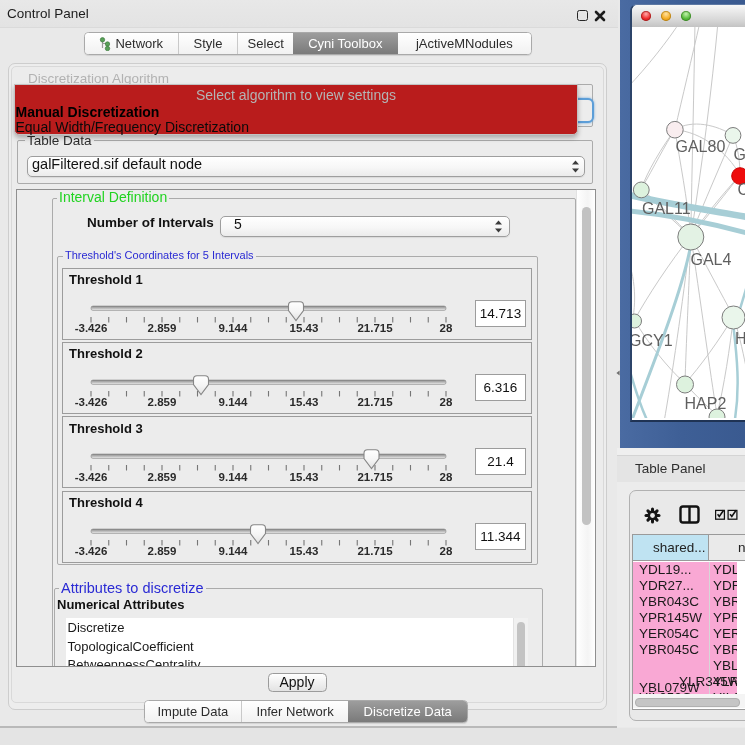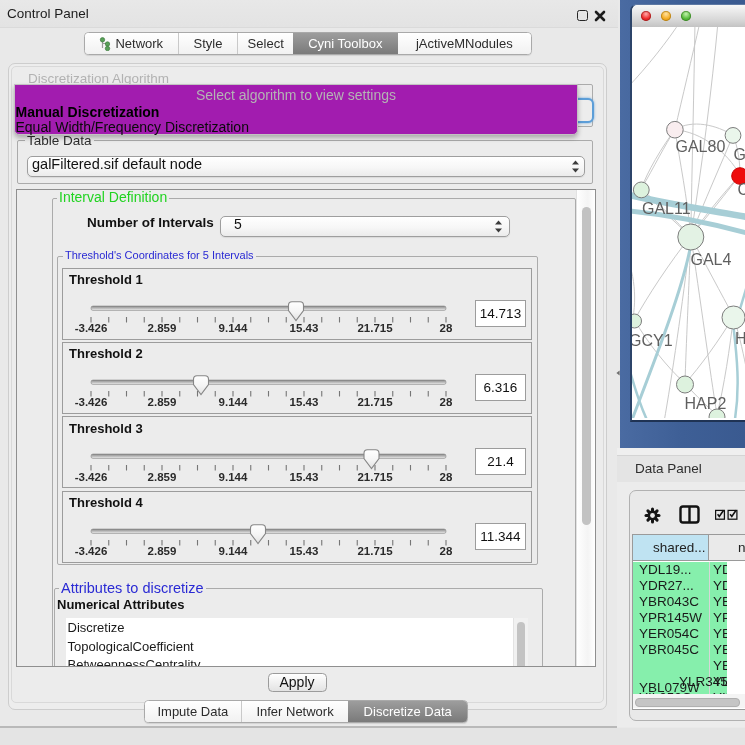--- a/index.html
+++ b/index.html
@@ -52,21 +52,21 @@
 <div class="gb" style="left:17px;top:140px;width:574px;height:42px;"></div>
 <div class="gbt" style="left:25px;top:133.5px;color:#2e2e2e;">Table Data</div>
 <div class="combo" style="left:27px;top:156px;width:556px;height:19px;">
   <div class="ct" style="left:4px;font-size:14.5px;">galFiltered.sif default node</div>
   <svg class="abs" style="right:4px;top:3px;" width="9" height="13" viewBox="0 0 9 13">
     <path d="M4.5,0.5 L8,4.5 L1,4.5 Z" fill="#3c3c3c"></path>
       <path d="M4.5,12.5 L8,8.5 L1,8.5 Z" fill="#3c3c3c"></path>
   </svg>
 </div>
 
-<div class="abs" style="left:14px;top:84px;width:562px;height:49px;background:#a21caf;border:1px solid #c2c2c2;border-radius:0 0 5px 5px;box-shadow:0 3px 5px rgba(0,0,0,.28);z-index:30;text-decoration:underline;">
+<div class="abs" style="left:14px;top:84px;width:562px;height:49px;background:#b91c1c;border:1px solid #c2c2c2;border-radius:0 0 5px 5px;box-shadow:0 3px 5px rgba(0,0,0,.28);z-index:30;text-decoration:underline;">
   <div class="abs" style="left:0;top:2.3px;width:100%;text-align:center;font-size:14px;color:#b4b4b4;">Select algorithm to view settings</div>
   <div class="abs" style="left:0.5px;top:18.5px;font-size:14px;font-weight:bold;color:#000;">Manual Discretization</div>
   <div class="abs" style="left:0.5px;top:34.3px;font-size:14px;color:#0a0a0a;">Equal Width/Frequency Discretization</div>
 </div>
 
 <div class="abs" style="left:16px;top:189px;width:578px;height:476px;border:1px solid #8f8f8f;background:#ececec;overflow:hidden;">
 
   <div class="abs" style="right:0;top:0;width:18px;height:100%;background:linear-gradient(90deg,#ffffff,#f4f4f4 60%,#ffffff);border-left:1px solid #e2e2e2;"></div>
   <div class="abs" style="right:4px;top:17px;width:9px;height:318px;border-radius:4.5px;background:#c2c2c2;"></div>
 
@@ -380,21 +380,21 @@
   <text x="10" y="186.5">GAL11</text>
   <text x="58.5" y="238">GAL4</text>
   <text x="-3" y="318.5">GCY1</text>
   <text x="103" y="317">H</text>
   <text x="52.5" y="381.5">HAP2</text>
  </g>
 </svg>
 
 <div class="abs" style="left:617px;top:448px;width:128px;height:7px;background:#efefef;"></div>
 <div class="abs" style="left:617px;top:455px;width:128px;height:27px;background:#e4e4e4;border-top:1px solid #d4d4d4;border-bottom:1px solid #d0d0d0;"></div>
-<div class="abs" style="left:635px;top:461px;font-size:13.5px;color:#2e2e2e;">Data Panel</div>
+<div class="abs" style="left:635px;top:461px;font-size:13.5px;color:#2e2e2e;">Table Panel</div>
 <div class="abs" style="left:617px;top:482px;width:128px;height:245px;background:#ececec;"></div>
 
 <div class="abs" style="left:629px;top:490px;width:130px;height:229px;background:#e9e9e9;border:1px solid #b1b1b1;border-radius:7px;"></div>
 <svg class="abs" style="left:644px;top:506.5px;" width="17" height="17" viewBox="0 0 17 17">
   <g stroke="#141414" stroke-width="3" stroke-linecap="round">
     <line x1="8.5" y1="2" x2="8.5" y2="15"></line>
       <line x1="2" y1="8.5" x2="15" y2="8.5"></line>
     <line x1="3.9" y1="3.9" x2="13.1" y2="13.1"></line>
       <line x1="13.1" y1="3.9" x2="3.9" y2="13.1"></line>
   </g>
@@ -410,21 +410,21 @@
   <path d="M2.6,5.2 L4.3,7.4 L8.6,1.2" stroke="#121212" stroke-width="1.6" fill="none"></path>
   <rect x="13.1" y="1.4" width="8.8" height="8.8" fill="none" stroke="#121212" stroke-width="1.25"></rect>
   <path d="M15.1,5.2 L16.8,7.4 L21.1,1.2" stroke="#121212" stroke-width="1.6" fill="none"></path>
 </svg>
 
 <div class="abs" style="left:632px;top:534px;width:113px;height:174px;border:1px solid #9a9a9a;border-right:none;overflow:hidden;background:#fff;">
   <div class="abs" style="left:0;top:0;width:75px;height:25px;background:#bfe3f2;border-right:1px solid #9a9a9a;border-bottom:1px solid #9a9a9a;
        font-size:13.5px;text-align:left;text-indent:20px;line-height:26px;color:#222;">shared...</div>
   <div class="abs" style="left:76px;top:0;width:40px;height:25px;background:#eaeaea;border-bottom:1px solid #9a9a9a;
        font-size:13.5px;line-height:26px;color:#222;padding-left:29px;">na</div>
-  <div class="abs" style="left:0;top:26.5px;width:94px;height:132px;background:#86efac;overflow:hidden;text-decoration:underline;">
+  <div class="abs" style="left:0;top:26.5px;width:104px;height:132px;background:#f9a8d4;overflow:hidden;text-decoration:underline;">
     <div class="abs" style="left:75.5px;top:0;width:1px;height:132px;background:#d7d7d7;"></div>
     <div class="abs" style="left:6px;top:0.8px;font-size:13.5px;color:#1a1a1a;">YDL19...</div>
       <div class="abs" style="left:80px;top:0.8px;font-size:13.5px;color:#1a1a1a;">YDL1</div>
       <div class="abs" style="left:6px;top:16.8px;font-size:13.5px;color:#1a1a1a;">YDR27...</div>
       <div class="abs" style="left:80px;top:16.8px;font-size:13.5px;color:#1a1a1a;">YDR2</div>
       <div class="abs" style="left:6px;top:32.8px;font-size:13.5px;color:#1a1a1a;">YBR043C</div>
       <div class="abs" style="left:80px;top:32.8px;font-size:13.5px;color:#1a1a1a;">YBR0</div>
       <div class="abs" style="left:6px;top:48.8px;font-size:13.5px;color:#1a1a1a;">YPR145W</div>
       <div class="abs" style="left:80px;top:48.8px;font-size:13.5px;color:#1a1a1a;">YPR1</div>
       <div class="abs" style="left:6px;top:64.8px;font-size:13.5px;color:#1a1a1a;">YER054C</div>

